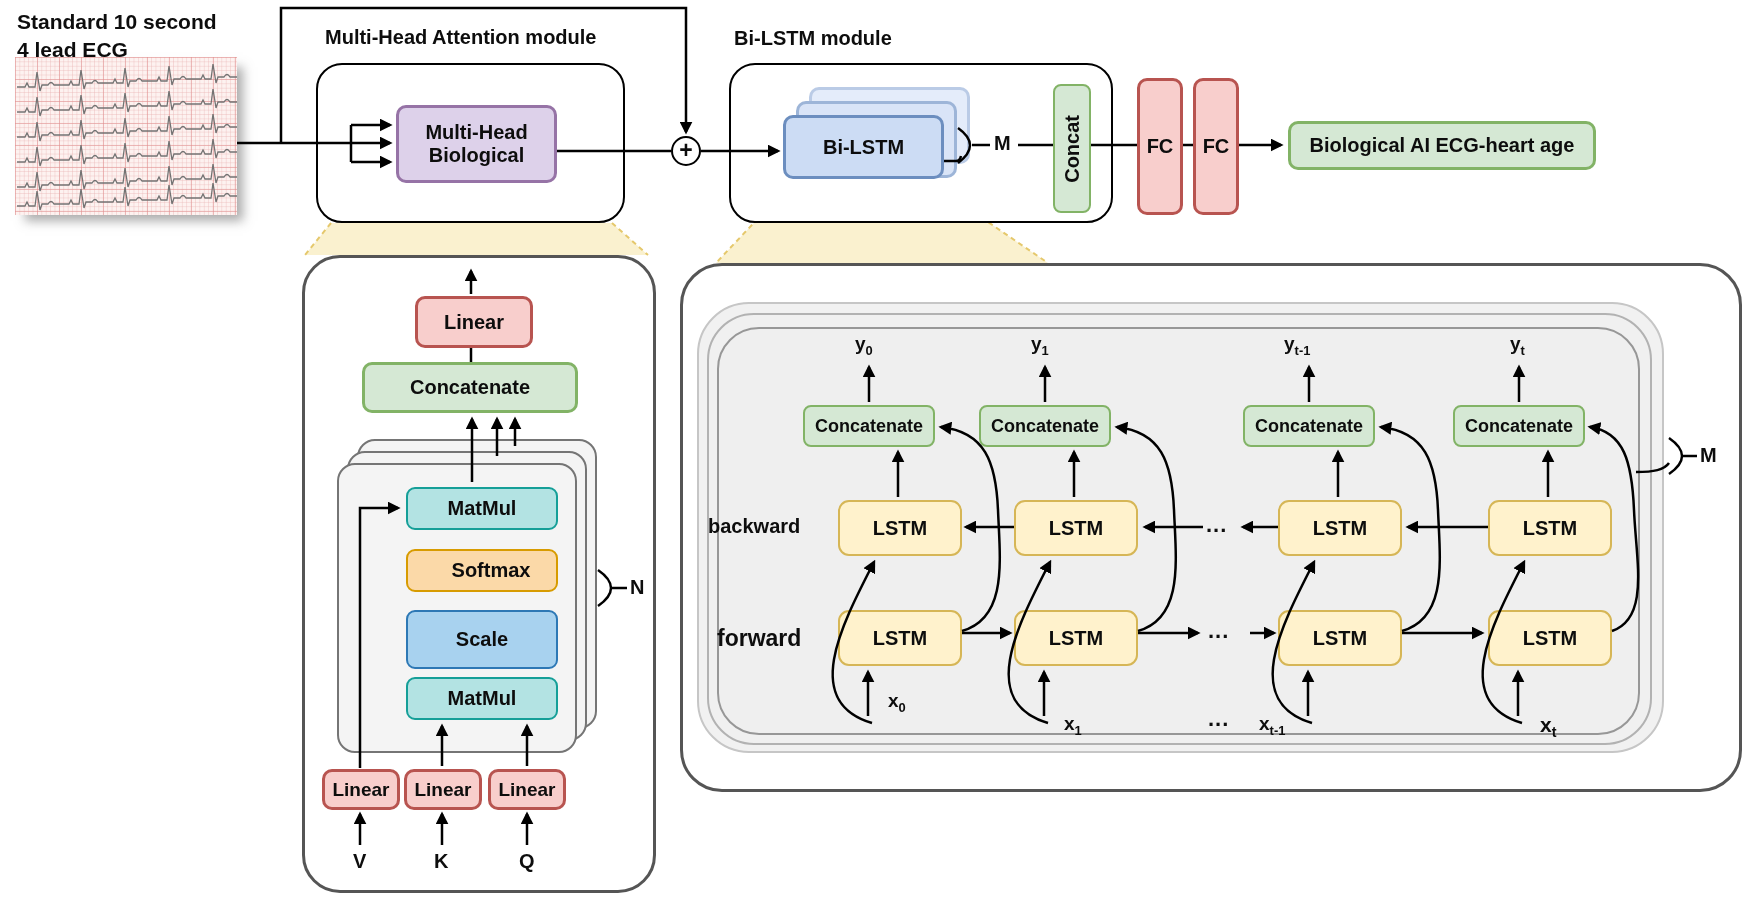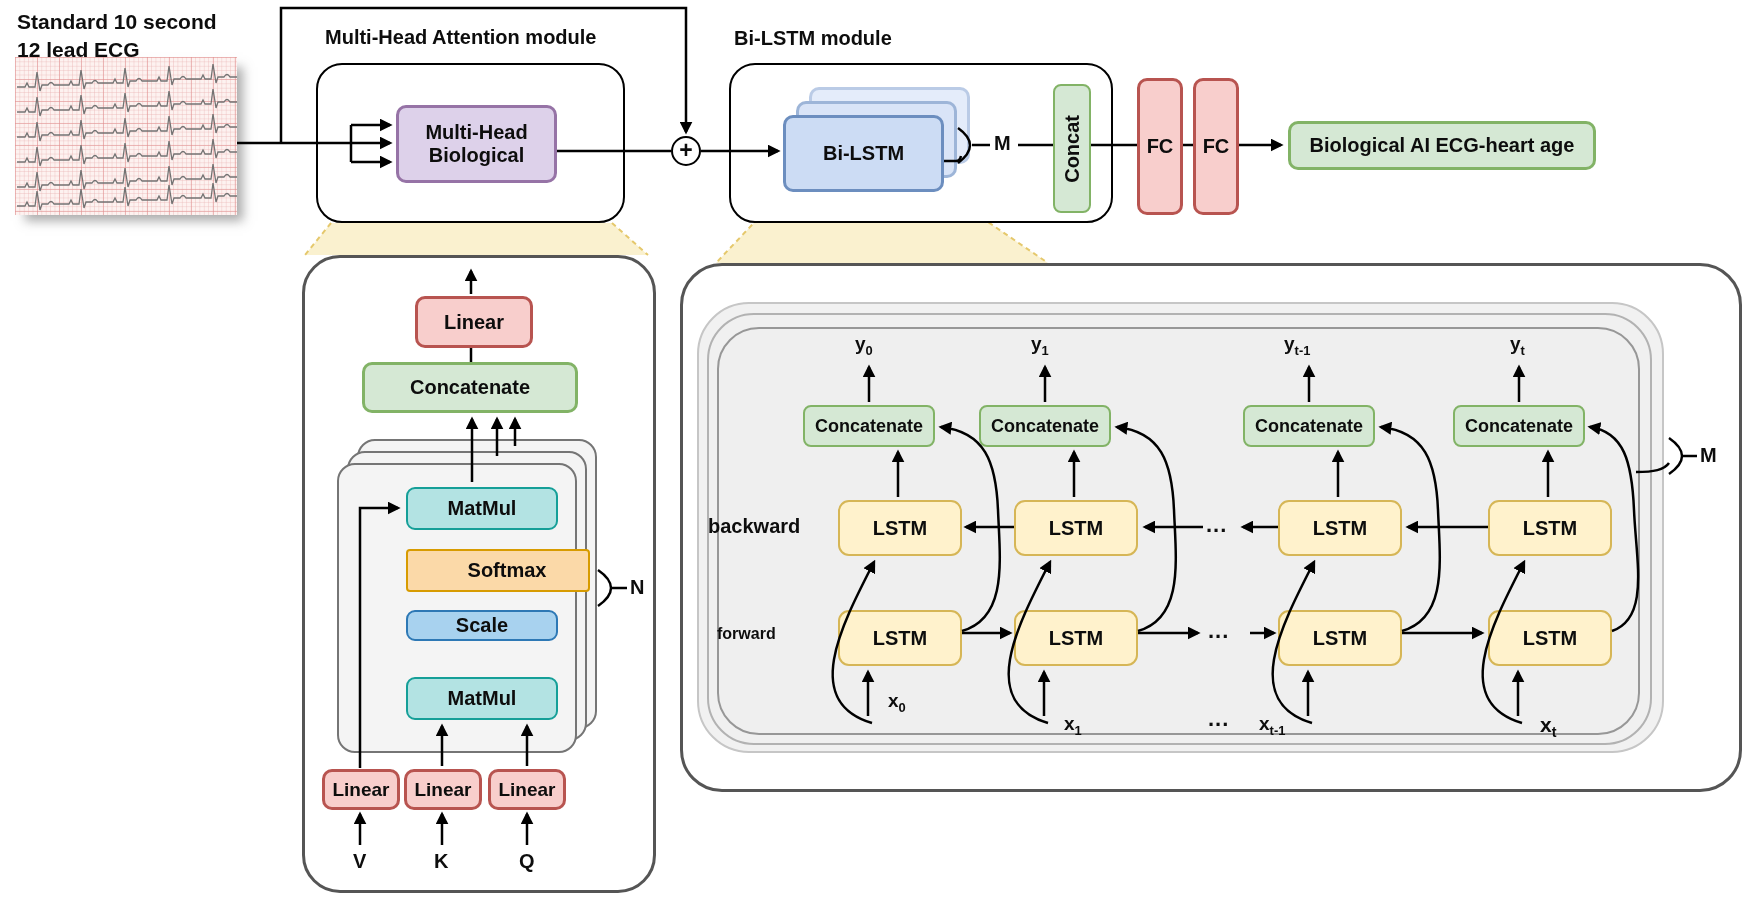--- a/index.html
+++ b/index.html
@@ -45,21 +45,21 @@
     <polygon points="331,223 612,223 648,255 305,255" fill="#faf0cc" opacity="0.95"></polygon>
     <line x1="331" y1="223" x2="305" y2="255" stroke="#e5c86c" stroke-width="2" stroke-dasharray="5 4"></line>
     <line x1="612" y1="223" x2="648" y2="255" stroke="#e5c86c" stroke-width="2" stroke-dasharray="5 4"></line>
     <polygon points="783,192 944,192 1048,263 716,263" fill="#faf0cc" opacity="0.95"></polygon>
     <line x1="783" y1="192" x2="716" y2="263" stroke="#e5c86c" stroke-width="2" stroke-dasharray="5 4"></line>
     <line x1="944" y1="192" x2="1048" y2="263" stroke="#e5c86c" stroke-width="2" stroke-dasharray="5 4"></line>
   </svg>
 
   <div class="c lbl" style="left:17px;top:8px;font-size:21px;line-height:28px;">
     <div>Standard 10 second</div>
-    <div>12 lead ECG</div>
+    <div>4 lead ECG</div>
   </div>
   <div class="c ecg" style="left:15px;top:57px;width:222px;height:158px;overflow:hidden;">
     <svg width="222" height="158">
       <g stroke="#737373" stroke-width="1.3" fill="none">
         <path transform="translate(2,30)" d="M0 0 h8 l2 -4 l2 4 h6 l2 -15 l3 19 l2 -6 h6 q3 -5 6 0 h7 h8 l2 -4 l2 4 h6 l2 -15 l3 19 l2 -6 h6 q3 -5 6 0 h7 h8 l2 -4 l2 4 h6 l2 -15 l3 19 l2 -6 h6 q3 -5 6 0 h7 h8 l2 -4 l2 4 h6 l2 -15 l3 19 l2 -6 h6 q3 -5 6 0 h7 h8 l2 -4 l2 4 h6 l2 -15 l3 19 l2 -6 h6 q3 -5 6 0 h7"></path>
         <path transform="translate(2,55)" d="M0 0 h8 l2 -4 l2 4 h6 l2 -15 l3 19 l2 -6 h6 q3 -5 6 0 h7 h8 l2 -4 l2 4 h6 l2 -15 l3 19 l2 -6 h6 q3 -5 6 0 h7 h8 l2 -4 l2 4 h6 l2 -15 l3 19 l2 -6 h6 q3 -5 6 0 h7 h8 l2 -4 l2 4 h6 l2 -15 l3 19 l2 -6 h6 q3 -5 6 0 h7 h8 l2 -4 l2 4 h6 l2 -15 l3 19 l2 -6 h6 q3 -5 6 0 h7"></path>
         <path transform="translate(2,80)" d="M0 0 h8 l2 -4 l2 4 h6 l2 -15 l3 19 l2 -6 h6 q3 -5 6 0 h7 h8 l2 -4 l2 4 h6 l2 -15 l3 19 l2 -6 h6 q3 -5 6 0 h7 h8 l2 -4 l2 4 h6 l2 -15 l3 19 l2 -6 h6 q3 -5 6 0 h7 h8 l2 -4 l2 4 h6 l2 -15 l3 19 l2 -6 h6 q3 -5 6 0 h7 h8 l2 -4 l2 4 h6 l2 -15 l3 19 l2 -6 h6 q3 -5 6 0 h7"></path>
         <path transform="translate(2,105)" d="M0 0 h8 l2 -4 l2 4 h6 l2 -15 l3 19 l2 -6 h6 q3 -5 6 0 h7 h8 l2 -4 l2 4 h6 l2 -15 l3 19 l2 -6 h6 q3 -5 6 0 h7 h8 l2 -4 l2 4 h6 l2 -15 l3 19 l2 -6 h6 q3 -5 6 0 h7 h8 l2 -4 l2 4 h6 l2 -15 l3 19 l2 -6 h6 q3 -5 6 0 h7 h8 l2 -4 l2 4 h6 l2 -15 l3 19 l2 -6 h6 q3 -5 6 0 h7"></path>
         <path transform="translate(2,130)" d="M0 0 h8 l2 -4 l2 4 h6 l2 -15 l3 19 l2 -6 h6 q3 -5 6 0 h7 h8 l2 -4 l2 4 h6 l2 -15 l3 19 l2 -6 h6 q3 -5 6 0 h7 h8 l2 -4 l2 4 h6 l2 -15 l3 19 l2 -6 h6 q3 -5 6 0 h7 h8 l2 -4 l2 4 h6 l2 -15 l3 19 l2 -6 h6 q3 -5 6 0 h7 h8 l2 -4 l2 4 h6 l2 -15 l3 19 l2 -6 h6 q3 -5 6 0 h7"></path>
         <path transform="translate(2,149)" d="M0 0 h8 l2 -4 l2 4 h6 l2 -15 l3 19 l2 -6 h6 q3 -5 6 0 h7 h8 l2 -4 l2 4 h6 l2 -15 l3 19 l2 -6 h6 q3 -5 6 0 h7 h8 l2 -4 l2 4 h6 l2 -15 l3 19 l2 -6 h6 q3 -5 6 0 h7 h8 l2 -4 l2 4 h6 l2 -15 l3 19 l2 -6 h6 q3 -5 6 0 h7 h8 l2 -4 l2 4 h6 l2 -15 l3 19 l2 -6 h6 q3 -5 6 0 h7"></path>
@@ -77,21 +77,21 @@
     <div>
       <div>Multi-Head</div>
       <div>Biological</div>
     </div>
   </div>
 
   <div class="c box" style="left:671px;top:136px;width:30px;height:30px;border:2.5px solid #000;border-radius:50%;background:#fff;font-size:23px;padding-bottom:2px;">+</div>
 
   <div class="c box ghost2" style="left:809px;top:87px;width:161px;height:77px;"></div>
   <div class="c box ghost1" style="left:796px;top:101px;width:161px;height:77px;"></div>
-  <div class="c box blue" style="left:783px;top:115px;width:161px;height:77px;font-size:20px;">Bi-LSTM</div>
+  <div class="c box blue" style="left:783px;top:115px;width:161px;height:64px;font-size:20px;">Bi-LSTM</div>
 
   <div class="c lbl" style="left:994px;top:132px;font-size:20px;">M</div>
 
   <div class="c box green" style="left:1053px;top:84px;width:38px;height:129px;border-radius:8px;">
     <span class="vert" style="font-size:20px;font-weight:700;">Concat</span>
   </div>
 
   <div class="c box red" style="left:1137px;top:78px;width:46px;height:137px;font-size:20px;">FC</div>
   <div class="c box red" style="left:1193px;top:78px;width:46px;height:137px;font-size:20px;">FC</div>
 
@@ -100,41 +100,41 @@
   <div class="c container" style="left:302px;top:255px;width:354px;height:638px;border-radius:38px;"></div>
 
   <div class="c box red" style="left:415px;top:296px;width:118px;height:52px;font-size:20px;">Linear</div>
   <div class="c box green" style="left:362px;top:362px;width:216px;height:51px;font-size:20px;border:3px solid #82b366;">Concatenate</div>
 
   <div class="c lpanel" style="left:357px;top:439px;width:240px;height:290px;"></div>
   <div class="c lpanel" style="left:347px;top:451px;width:240px;height:290px;"></div>
   <div class="c lpanel" style="left:337px;top:463px;width:240px;height:290px;"></div>
 
   <div class="c box teal" style="left:406px;top:487px;width:152px;height:43px;font-size:20px;border-radius:9px;">MatMul</div>
-  <div class="c box orange" style="left:406px;top:549px;width:184px;height:43px;font-size:20px;border-radius:4px;padding-left:18px;">Softmax</div>
-  <div class="c box sblue" style="left:406px;top:610px;width:152px;height:31px;font-size:20px;border-radius:9px;">Scale</div>
+  <div class="c box orange" style="left:406px;top:549px;width:152px;height:43px;font-size:20px;border-radius:9px;padding-left:18px;">Softmax</div>
+  <div class="c box sblue" style="left:406px;top:610px;width:152px;height:59px;font-size:20px;border-radius:9px;">Scale</div>
   <div class="c box teal" style="left:406px;top:677px;width:152px;height:43px;font-size:20px;border-radius:9px;">MatMul</div>
 
   <div class="c lbl" style="left:630px;top:576px;font-size:20px;">N</div>
 
   <div class="c box red" style="left:322px;top:769px;width:78px;height:41px;font-size:19px;">Linear</div>
   <div class="c box red" style="left:404px;top:769px;width:78px;height:41px;font-size:19px;">Linear</div>
   <div class="c box red" style="left:488px;top:769px;width:78px;height:41px;font-size:19px;">Linear</div>
 
   <div class="c lbl" style="left:353px;top:850px;font-size:20px;">V</div>
   <div class="c lbl" style="left:434px;top:850px;font-size:20px;">K</div>
   <div class="c lbl" style="left:519px;top:850px;font-size:20px;">Q</div>
 
   <div class="c container" style="left:680px;top:263px;width:1062px;height:529px;border-radius:42px;"></div>
   <div class="c rp1" style="left:697px;top:302px;width:967px;height:451px;"></div>
   <div class="c rp2" style="left:707px;top:313px;width:945px;height:432px;"></div>
   <div class="c rp3" style="left:717px;top:327px;width:923px;height:408px;"></div>
 
   <div class="c lbl" style="left:708px;top:515px;font-size:20px;">backward</div>
-  <div class="c lbl" style="left:717px;top:625px;font-size:16px;">forward</div>
+  <div class="c lbl" style="left:717px;top:625px;font-size:23px;">forward</div>
 
   <div class="c lbl" style="left:855px;top:333px;font-size:19px;"><span>y</span><sub>0</sub></div>
   <div class="c box green" style="left:803px;top:405px;width:132px;height:42px;font-size:18px;border-radius:8px;">Concatenate</div>
   <div class="c box yellow" style="left:838px;top:500px;width:124px;height:56px;font-size:20px;border-radius:11px;">LSTM</div>
   <div class="c box yellow" style="left:838px;top:610px;width:124px;height:56px;font-size:20px;border-radius:11px;">LSTM</div>
   <div class="c lbl" style="left:888px;top:690px;font-size:19px;"><span>x</span><sub>0</sub></div>
 
   <div class="c lbl" style="left:1031px;top:333px;font-size:19px;"><span>y</span><sub>1</sub></div>
   <div class="c box green" style="left:979px;top:405px;width:132px;height:42px;font-size:18px;border-radius:8px;">Concatenate</div>
   <div class="c box yellow" style="left:1014px;top:500px;width:124px;height:56px;font-size:20px;border-radius:11px;">LSTM</div>

